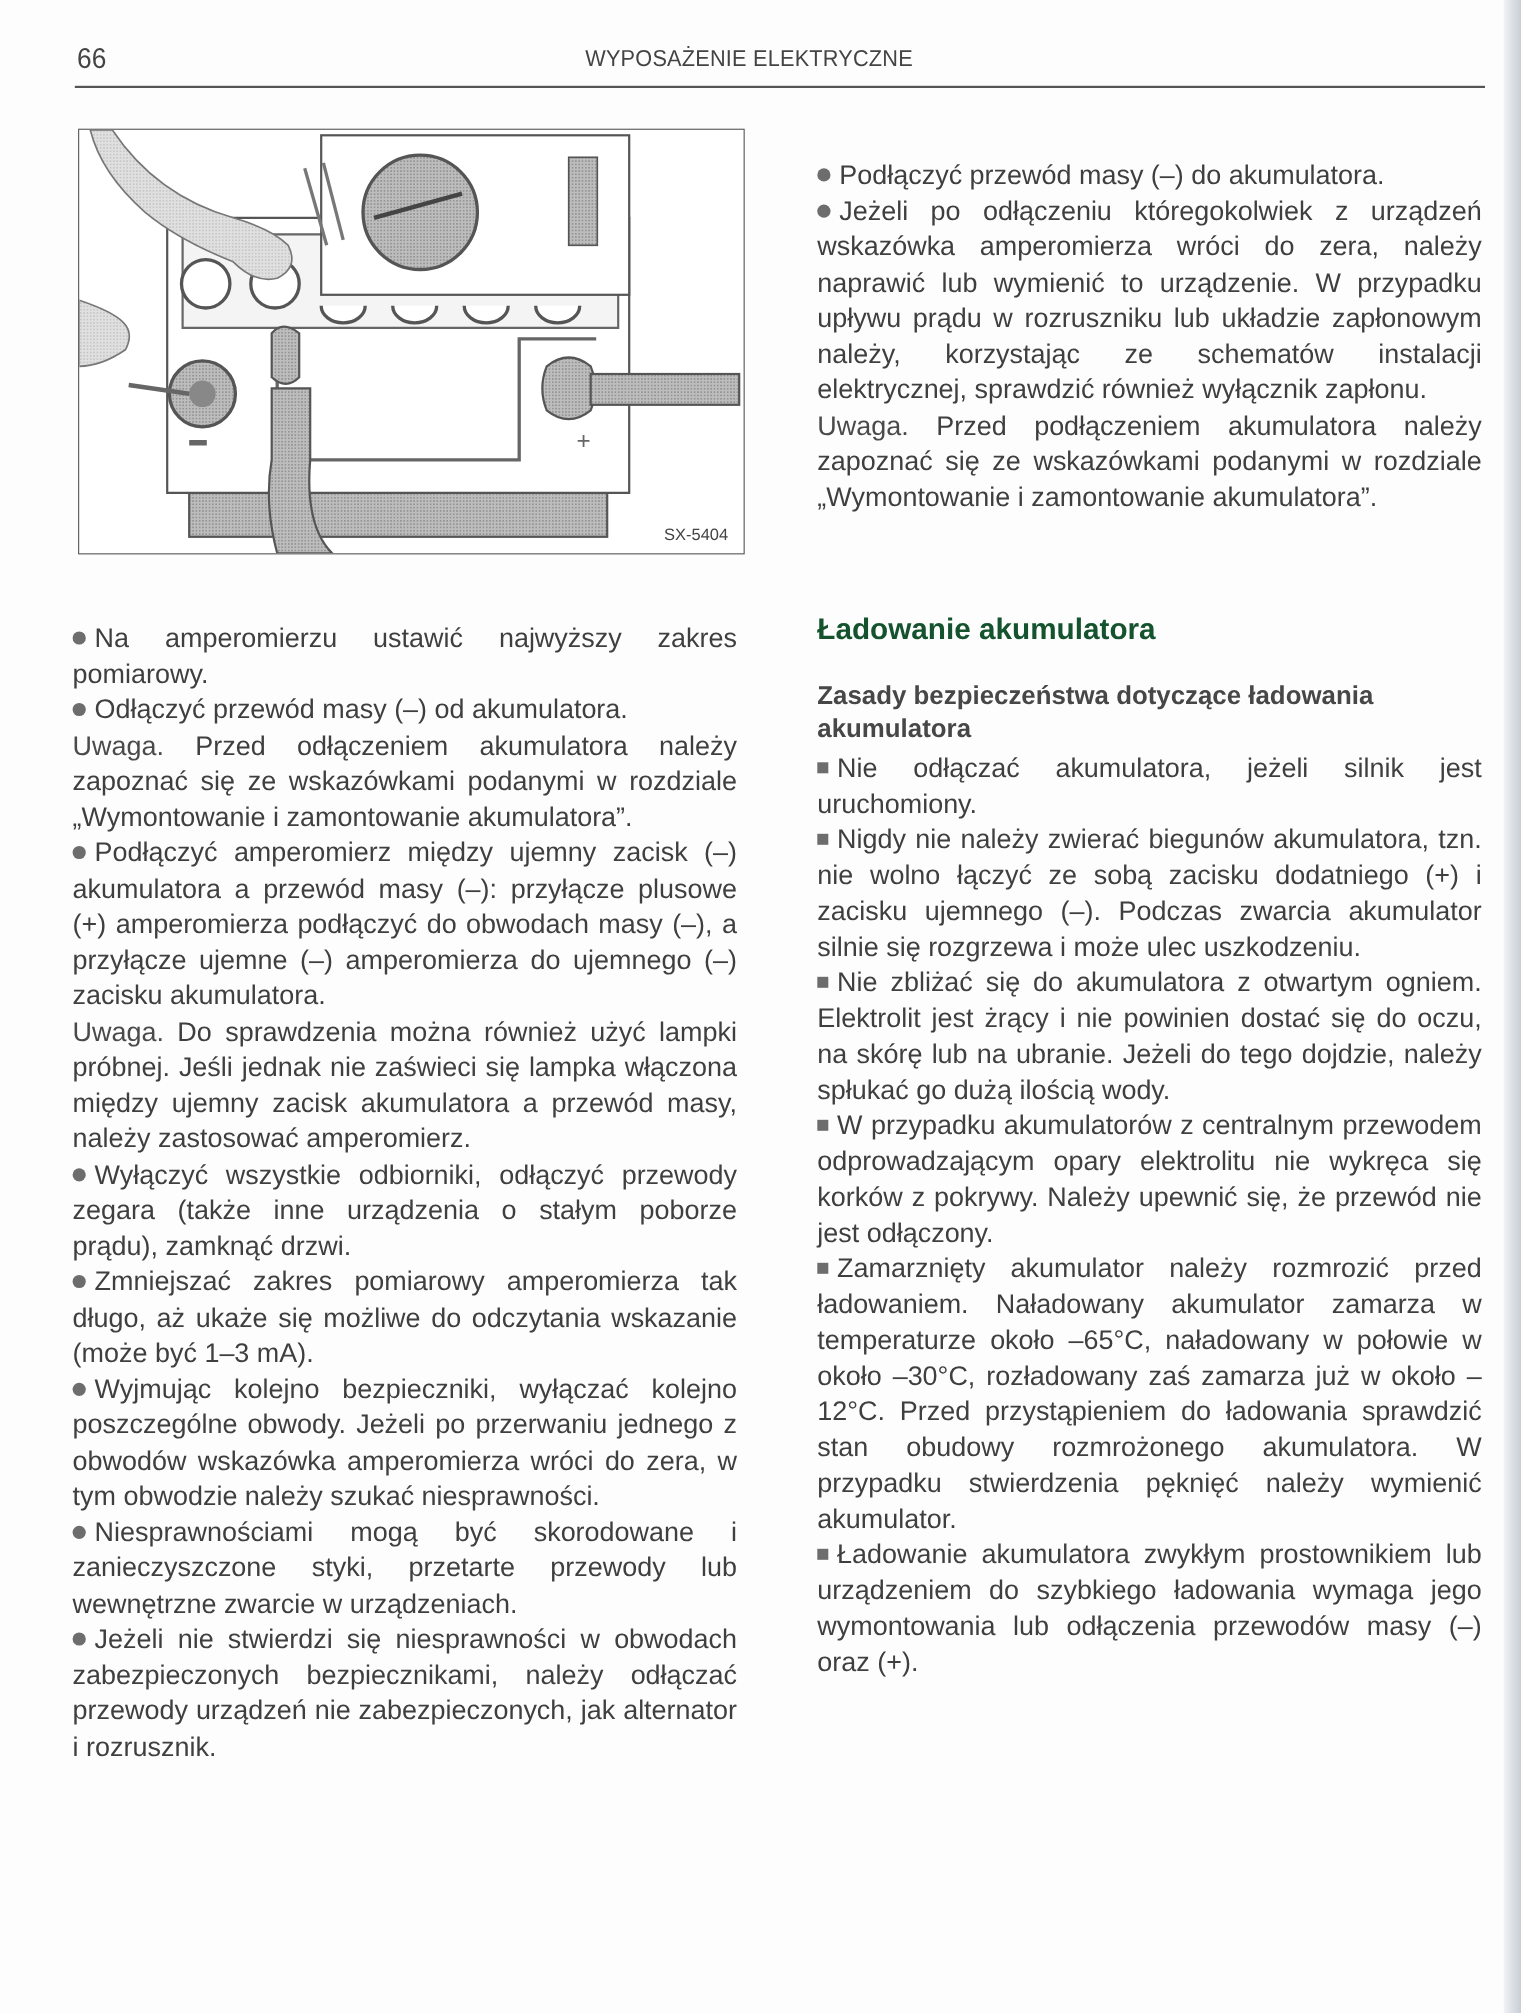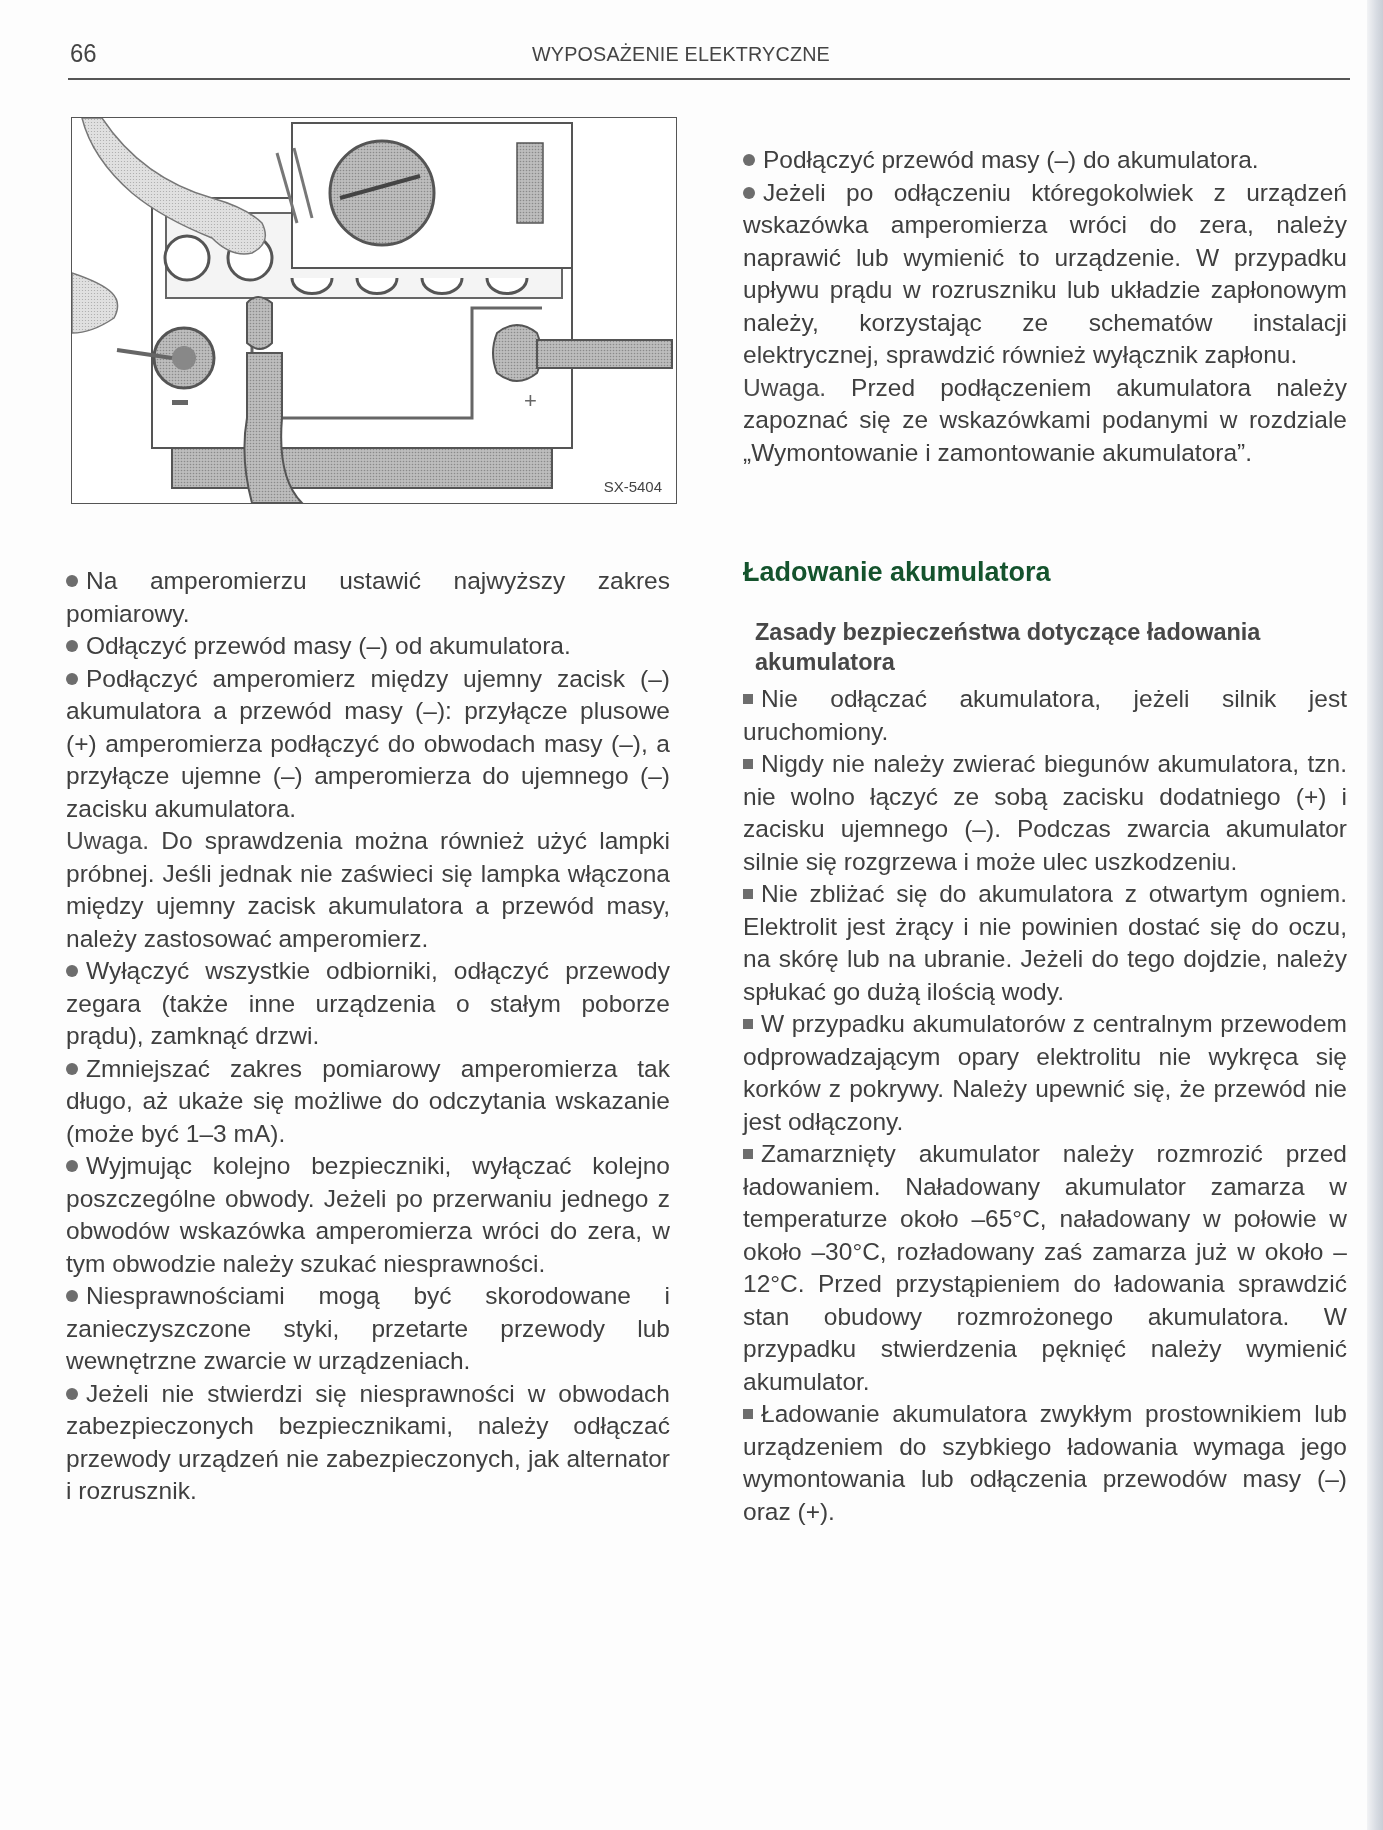--- a/index.html
+++ b/index.html
@@ -18,21 +18,21 @@
 
   .col { position:absolute; width:604px; font-size:24.5px; line-height:32.5px; text-align:justify; color:#3f3f3f; }
   .col p { margin:0; }
   .col-left { left:66px; top:565px; }
   .col-right-top { left:743px; top:144px; }
   .col-right-bottom { left:743px; top:555px; }
   .bullet-dot { display:inline-block; width:12px; height:12px; border-radius:50%; background:#6d6d6d; margin-right:8px; vertical-align:2px; }
   .bullet-sq { display:inline-block; width:10px; height:10px; background:#6d6d6d; margin-right:8px; vertical-align:3px; }
   .note-label { font-weight:normal; color:#4a4a4a;margin-top:19px; }
   .h-section { font-size:27px; font-weight:bold; color:#14532d; margin:0 0 28px 0; line-height:34px; }
-  .h-sub { font-size:23.5px; font-weight:bold; color:#474747; line-height:30px; margin:0 0 6px 12px; text-align:left; }
+  .h-sub { font-size:23.5px; font-weight:bold; color:#474747; line-height:30px; margin:0 0 6px 0; text-align:left; }
 </style>
 </head>
 <body>
 
 <div class="edge"></div>
 
 <div class="page-num">66</div>
 <div class="running-head">WYPOSAŻENIE ELEKTRYCZNE</div>
 <div class="rule"></div>
 
@@ -91,20 +91,21 @@
 
 <div class="col col-right-top">
   <p><span class="bullet-dot"></span><span>Podłączyć przewód masy (–) do akumulatora.</span></p>
   <p><span class="bullet-dot"></span><span>Jeżeli po odłączeniu któregokolwiek z urządzeń wskazówka amperomierza wróci do zera, należy naprawić lub wymienić to urządzenie. W przypadku upływu prądu w rozruszniku lub układzie zapłonowym należy, korzystając ze schematów instalacji elektrycznej, sprawdzić również wyłącznik zapłonu.</span></p>
   <p><span class="note-label">Uwaga.</span> <span>Przed podłączeniem akumulatora należy zapoznać się ze wskazówkami podanymi w rozdziale „Wymontowanie i zamontowanie akumulatora”.</span></p>
 </div>
 
 <div class="col col-left">
   <p><span class="bullet-dot"></span><span>Na amperomierzu ustawić najwyższy zakres pomiarowy.</span></p>
   <p><span class="bullet-dot"></span><span>Odłączyć przewód masy (–) od akumulatora.</span></p>
+  <p><span class="note-label">Uwaga.</span> <span>Przed odłączeniem akumulatora należy zapoznać się ze wskazówkami podanymi w rozdziale „Wymontowanie i zamontowanie akumulatora”.</span></p>
   <p><span class="bullet-dot"></span><span>Podłączyć amperomierz między ujemny zacisk (–) akumulatora a przewód masy (–): przyłącze plusowe (+) amperomierza podłączyć do obwodach masy (–), a przyłącze ujemne (–) amperomierza do ujemnego (–) zacisku akumulatora.</span></p>
   <p><span class="note-label">Uwaga.</span> <span>Do sprawdzenia można również użyć lampki próbnej. Jeśli jednak nie zaświeci się lampka włączona między ujemny zacisk akumulatora a przewód masy, należy zastosować amperomierz.</span></p>
   <p><span class="bullet-dot"></span><span>Wyłączyć wszystkie odbiorniki, odłączyć przewody zegara (także inne urządzenia o stałym poborze prądu), zamknąć drzwi.</span></p>
   <p><span class="bullet-dot"></span><span>Zmniejszać zakres pomiarowy amperomierza tak długo, aż ukaże się możliwe do odczytania wskazanie (może być 1–3 mA).</span></p>
   <p><span class="bullet-dot"></span><span>Wyjmując kolejno bezpieczniki, wyłączać kolejno poszczególne obwody. Jeżeli po przerwaniu jednego z obwodów wskazówka amperomierza wróci do zera, w tym obwodzie należy szukać niesprawności.</span></p>
   <p><span class="bullet-dot"></span><span>Niesprawnościami mogą być skorodowane i zanieczyszczone styki, przetarte przewody lub wewnętrzne zwarcie w urządzeniach.</span></p>
   <p><span class="bullet-dot"></span><span>Jeżeli nie stwierdzi się niesprawności w obwodach zabezpieczonych bezpiecznikami, należy odłączać przewody urządzeń nie zabezpieczonych, jak alternator i rozrusznik.</span></p>
 </div>
 
 <div class="col col-right-bottom">

